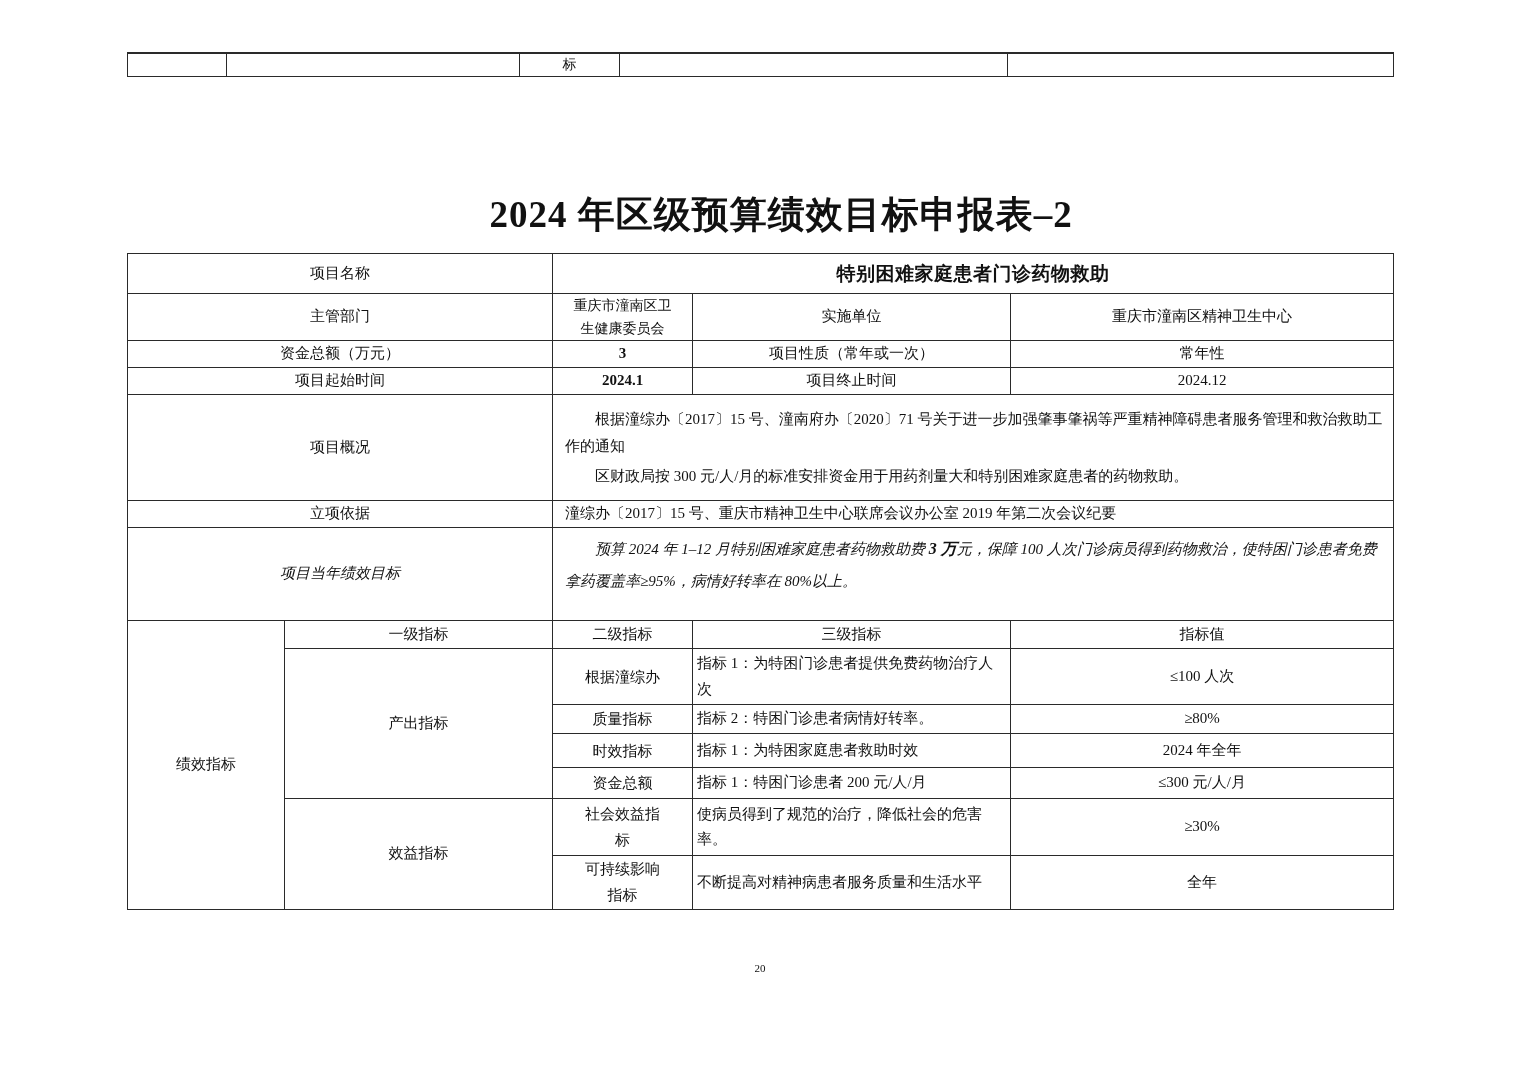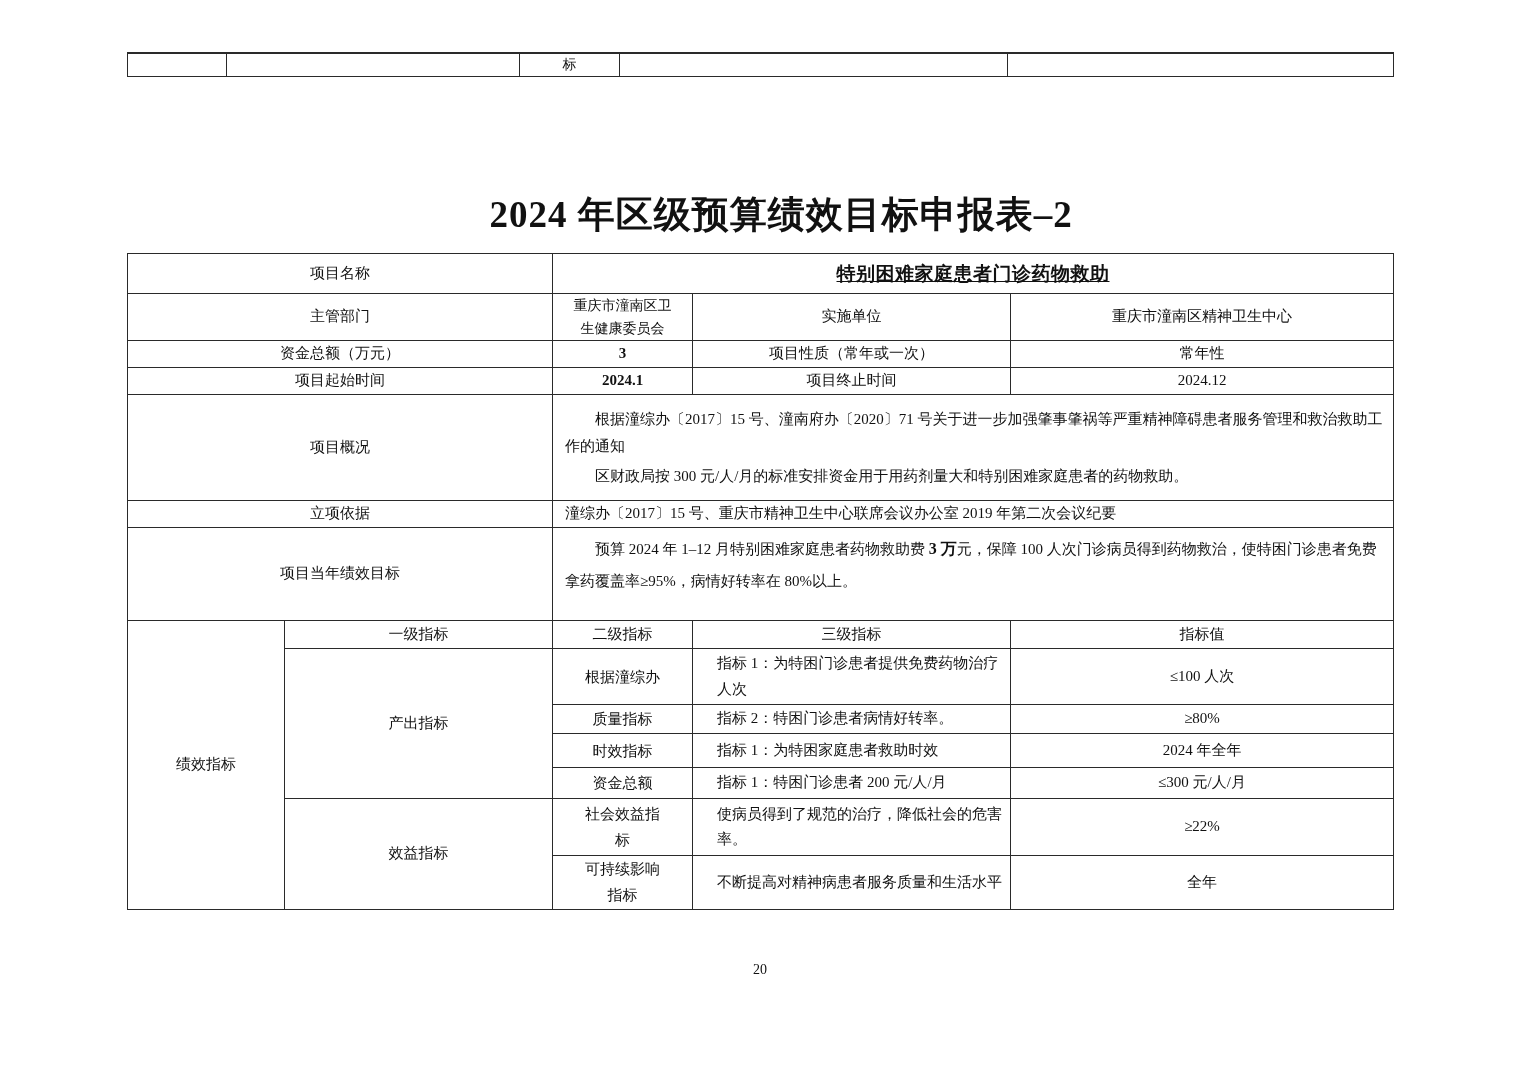--- a/index.html
+++ b/index.html
@@ -15,39 +15,39 @@
 
   
   .doc-title{position:absolute;left:0;top:190px;width:100%;text-align:center;
        font-size:37px;font-weight:bold;letter-spacing:1px;margin-left:21px;}
 
   
   .main-table{position:absolute;left:127px;top:253px;width:1266px;border-radius:8px;}
   .main-table td{border:1px solid #2a2a2a;padding:0 4px;font-size:15px;
        text-align:center;vertical-align:middle;line-height:1.45;}
   tr.h41 td{height:39px;} tr.h45 td{height:43px;} tr.h28 td{height:26px;}
-  tr.h107 td{height:105px;margin-left:44px;} tr.h89 td{height:87px;} tr.h29 td{height:27px;}
+  tr.h107 td{height:105px;margin-left:44px;} tr.h89 td{height:87px;font-style:italic;} tr.h29 td{height:27px;}
   tr.h57 td{height:55px;} tr.h30 td{height:28px;} tr.h35 td{height:33px;}
   tr.h32 td{height:30px;} tr.h58 td{height:56px;} tr.h54 td{height:52px;}
 
   .main-table td.bold{font-weight:bold;}
-  .main-table td.proj-title{font-size:19px;font-weight:bold;letter-spacing:.5px;text-decoration:underline;}
+  .main-table td.proj-title{font-size:19px;font-weight:bold;letter-spacing:.5px;}
   .main-table td.small2{font-size:14px;line-height:1.65;white-space:pre-line;margin-top:16px;}
   .main-table td.left{text-align:left;padding-left:12px;padding-right:10px;}
   .main-table td.top{vertical-align:top;}
   .para{text-indent:2em;line-height:1.78;margin:0;}
   .para+.para{margin-top:3px;}
   td.goal-cell{padding-top:5px;}
   .goal-text{text-indent:2em;line-height:2.05;margin:0;}
   .goal-text b{font-size:16px;}
   td.l2cell{white-space:pre-line;line-height:1.75;}
-  td.l3cell{text-align:left;padding-left:24px;padding-right:6px;line-height:1.7;}
+  td.l3cell{text-align:left;padding-left:4px;padding-right:6px;line-height:1.7;}
 
   .page-number{position:absolute;left:0;top:962px;width:100%;text-align:center;
-       font-size:14px;}
+       font-size:11px;}
 </style>
 </head>
 <body>
 
 <div class="page">
 
   <table class="fragment-table">
     <colgroup>
         <col style="width:99px">
         <col style="width:293px">
@@ -153,21 +153,21 @@
       <td class="l2cell">资金总额</td>
       <td class="l3cell">指标 1：特困门诊患者 200 元/人/月</td>
       <td>≤300 元/人/月</td>
     </tr>
 
     <tr class="h58">
       <td rowspan="2">效益指标</td>
       <td class="l2cell">社会效益指
 标</td>
       <td class="l3cell">使病员得到了规范的治疗，降低社会的危害率。</td>
-      <td>≥22%</td>
+      <td>≥30%</td>
     </tr>
     <tr class="h54">
       <td class="l2cell">可持续影响
 指标</td>
       <td class="l3cell">不断提高对精神病患者服务质量和生活水平</td>
       <td>全年</td>
     </tr>
   </tbody>
     </table>
 

